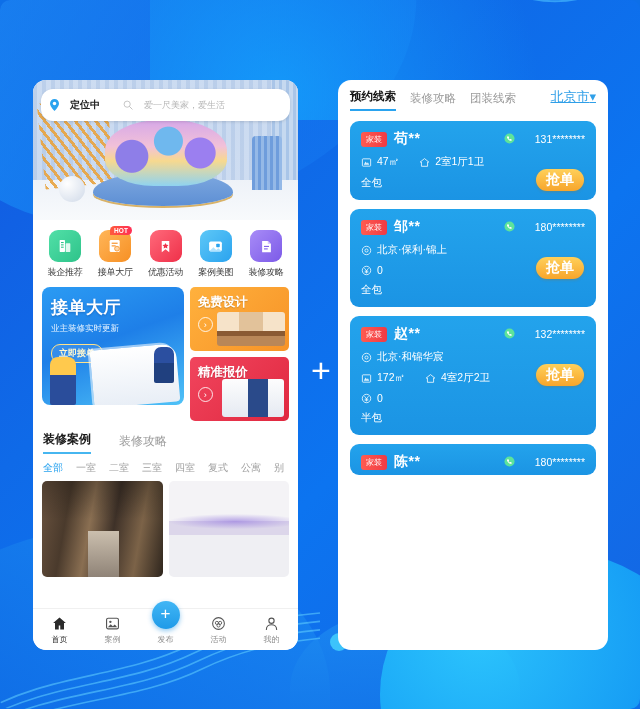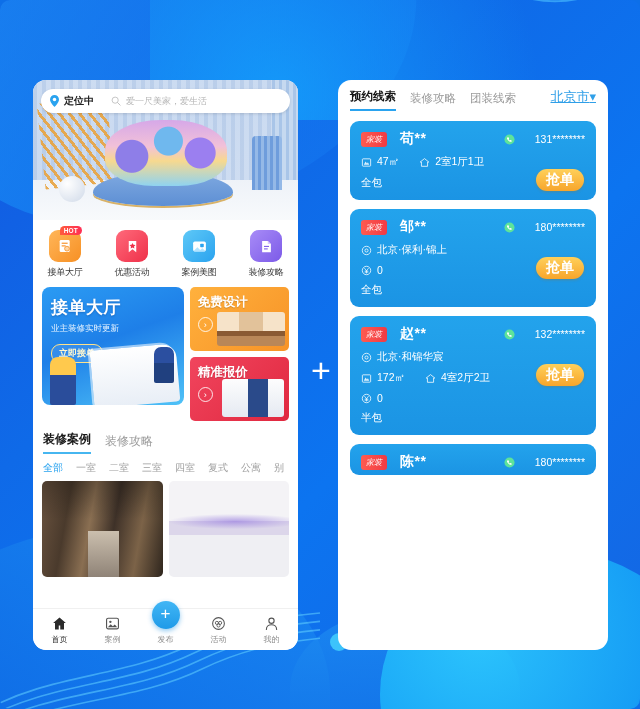--- a/index.html
+++ b/index.html
@@ -122,23 +122,23 @@
     position:absolute; right:16px; bottom:30px; width:30px; height:54px;
     background: repeating-linear-gradient(90deg, #6f9ddc 0 3px, #95b9e7 3px 6px);
     border-radius: 4px 4px 0 0;
   }
   .lp-banner .curtain {
     position:absolute; right:0; top:0; width:26px; height:110px;
     background: repeating-linear-gradient(90deg,#a9c5e8 0 3px,#c6d9f0 3px 7px);
   }
 
   .searchbar {
-    position: absolute; left: 8px; top: 9px; right: 8px; height: 24px;
+    position: absolute; left: 8px; top: 9px; right: 8px; height: 32px;
     background:#fff; border-radius: 12px;
-    display:flex; align-items:center; padding: 0 9px; gap: 5px;
+    display:flex; align-items:center; padding: 0 9px; gap: 11px;
     box-shadow: 0 1px 3px rgba(0,0,0,.12);
     z-index: 4;
   }
   .pin { width:9px; height:12px; flex:none; }
   .loc-text { font-size: 10px; font-weight: bold; color:#222; white-space:nowrap; }
   .mag { width:10px; height:10px; flex:none; margin-left: 12px; }
   .ph-text { font-size: 9px; color:#b6b6b6; white-space:nowrap; }
 
   .icon-row {
     display:flex; justify-content:space-between; padding: 10px 9px 6px;
@@ -209,21 +209,21 @@
     border-radius: 3px;
   }
   .promo-sm .art2 {
     position:absolute; right:5px; bottom:4px; width:62px; height:38px;
     background:
       linear-gradient(90deg, rgba(0,0,0,0) 0 26px, #2a4a8a 26px 46px, rgba(0,0,0,0) 46px),
       linear-gradient(180deg,#fdfdfd,#e5eaf2);
     border-radius: 3px;
   }
 
-  .case-tabs { display:flex; gap:14px; padding: 2px 10px 0; align-items:flex-end; }
+  .case-tabs { display:flex; gap:28px; padding: 2px 10px 0; align-items:flex-end; }
   .case-tab { font-size: 12px; color:#9b9b9b; padding-bottom: 4px; }
   .case-tab.active { color:#1a1a1a; font-weight:bold; border-bottom: 2px solid #46b6f0; }
   .chips { display:flex; gap: 13px; padding: 7px 10px 6px; overflow:hidden; }
   .chip { font-size: 10px; color:#9d9d9d; white-space:nowrap; }
   .chip.active { color:#2aa3ef; }
 
   .cases { display:flex; gap:6px; padding: 0 9px; }
   .case-img { flex:1; height: 96px; border-radius:5px; overflow:hidden; position:relative; }
   .case-1 {
     background:
@@ -279,24 +279,24 @@
   .lead-card {
     background: linear-gradient(180deg,#23a3ec,#1b94e4);
     border-radius: 9px; padding: 9px 11px 10px; margin-bottom: 9px;
     position:relative; color:#fff;
   }
   .lead-card.last { padding-bottom: 4px; margin-bottom:0; }
   .lead-top { display:flex; align-items:center; }
   .badge {
     background: linear-gradient(90deg,#ff5b50,#f03a44);
     font-size: 8px; color:#fff; padding: 2px 5px; border-radius: 3px;
-    margin-right: 13px; white-space:nowrap;font-style:italic;
+    margin-right: 7px; white-space:nowrap;
   }
   .lead-name { font-size: 14px; font-weight:bold; letter-spacing:.5px; }
-  .lead-phone { margin-left:auto; display:flex; align-items:flex-end; gap:20px; font-size: 10.5px; }
+  .lead-phone { margin-left:auto; display:flex; align-items:flex-start; gap:20px; font-size: 10.5px; }
   .lead-row { display:flex; align-items:center; gap:5px; font-size: 10.5px; margin-top: 7px; }
   .lead-row .sep { width: 10px; }
   .lead-grab {
     position:absolute; right: 12px; top: 48px;
     width: 48px; height: 22px; border-radius: 11px;
     background: linear-gradient(180deg,#ffd05a,#f7a52b);
     color:#fff; font-size: 14px; font-weight:bold;
     display:flex; align-items:center; justify-content:center;
     box-shadow: 0 1px 3px rgba(180,110,0,.3);
   }
@@ -352,20 +352,34 @@
         <span class="loc-text">定位中</span>
         <svg class="mag" viewBox="0 0 24 24">
           <circle cx="10" cy="10" r="7.4" fill="none" stroke="#c2c2c2" stroke-width="2.2"></circle>
           <line x1="15.5" y1="15.5" x2="22" y2="22" stroke="#c2c2c2" stroke-width="2.4" stroke-linecap="round"></line>
         </svg>
         <span class="ph-text">爱一尺美家，爱生活</span>
       </div>
     </div>
 
     <div class="icon-row">
+      <div class="icon-cell">
+        <div class="icon-sq" style="background:linear-gradient(135deg,#52e0a8,#2ec38a);">
+          <svg width="16" height="16" viewBox="0 0 24 24">
+              <rect x="4" y="3" width="8" height="18" rx="1" fill="#fff"></rect>
+              <rect x="13" y="8" width="7" height="13" rx="1" fill="#fff" opacity=".85"></rect>
+              <g fill="#2ec38a">
+                <rect x="6" y="6" width="4" height="1.6"></rect>
+                <rect x="6" y="9.5" width="4" height="1.6"></rect>
+                <rect x="6" y="13" width="4" height="1.6"></rect>
+              </g>
+            </svg>
+        </div>
+        <div class="icon-label">装企推荐</div>
+      </div>
 
       <div class="icon-cell">
         <div class="icon-sq" style="background:linear-gradient(135deg,#ffb659,#f79024);">
           <svg width="16" height="16" viewBox="0 0 24 24">
               <rect x="4" y="3" width="15" height="18" rx="2" fill="#fff"></rect>
               <g fill="#f79024">
                 <rect x="7" y="7" width="9" height="1.7"></rect>
                 <rect x="7" y="11" width="6" height="1.7"></rect>
               </g>
               <circle cx="15" cy="16" r="3.6" fill="#ffd6a5" stroke="#f79024" stroke-width="1.2"></circle>

